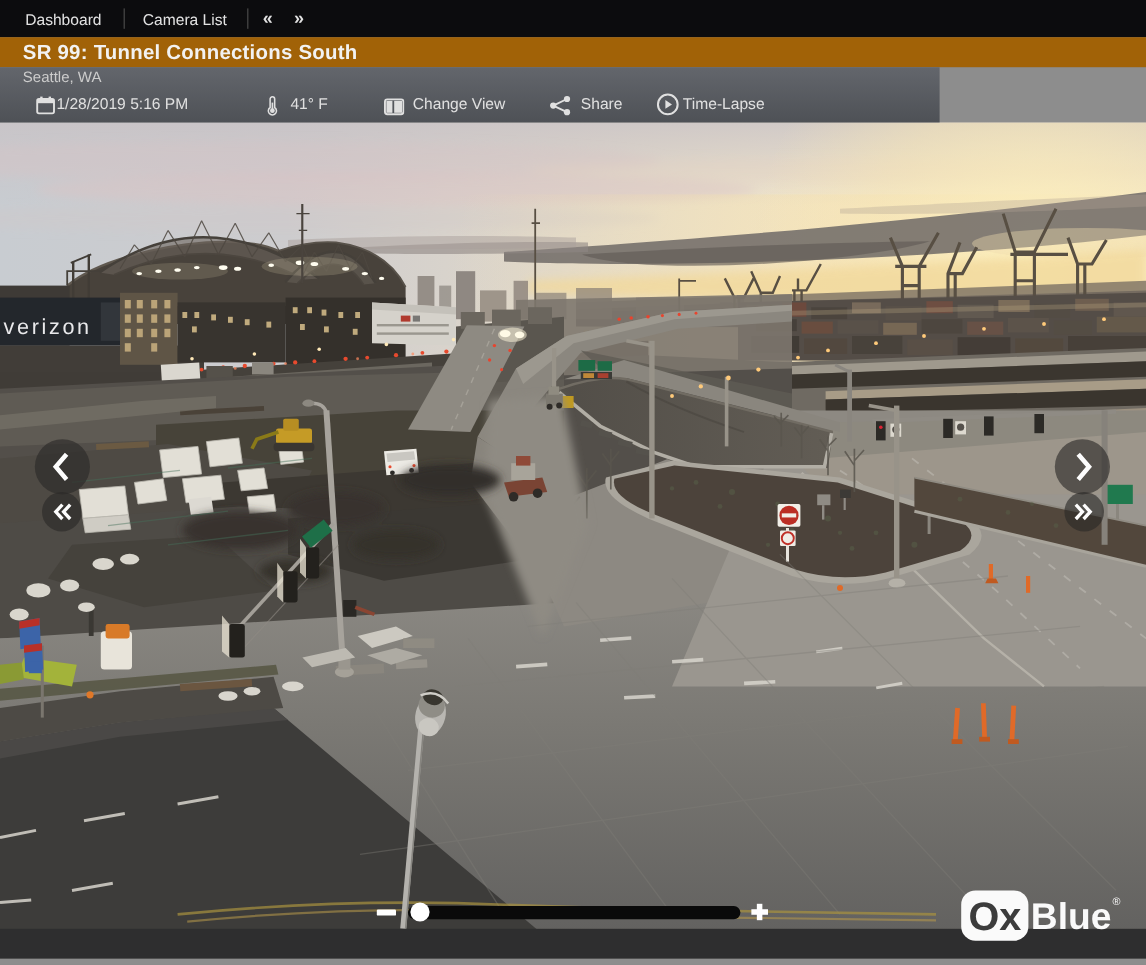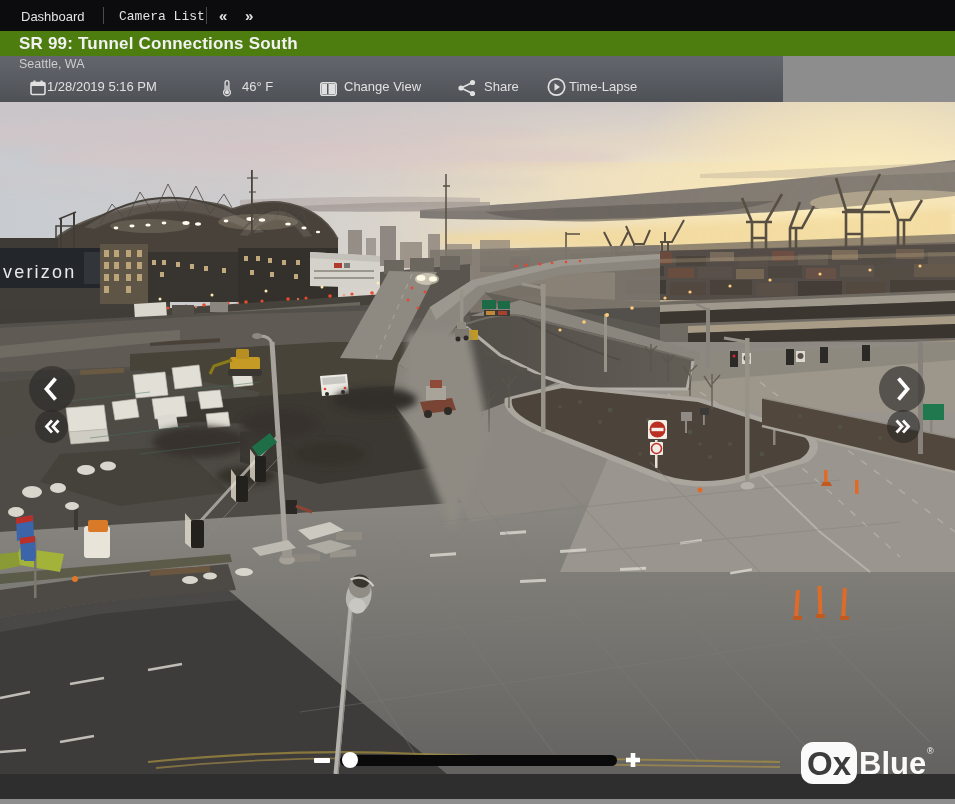--- a/index.html
+++ b/index.html
@@ -1,21 +1,21 @@
 <!DOCTYPE html>
 <html><head>
 <meta charset="utf-8">
 <style>
 html,body{margin:0;padding:0;background:#8d8d8d;}
 *{box-sizing:border-box;}
 #page{position:relative;width:955px;height:804px;overflow:hidden;font-family:"Liberation Sans",sans-serif;background:#8d8d8d;}
 #navbar{position:absolute;left:0;top:0;width:955px;height:31px;background:#0c0c0e;color:#e2e2e2;font-size:13px;padding-left:31px;}
 #navbar .item{position:absolute;top:9px;}
 #navbar .sep{position:absolute;top:7px;width:1px;height:17px;background:#4a4a4a;}
-#titlebar{position:absolute;left:0;top:31px;width:955px;height:25px;background:#4d7c0f;color:#f2f2f2;}
+#titlebar{position:absolute;left:0;top:31px;width:955px;height:25px;background:#a16207;color:#f2f2f2;}
 #titlebar .t{position:absolute;left:19px;top:3px;font-size:17px;font-weight:bold;letter-spacing:.2px;}
 #graypanel{position:absolute;left:0;top:56px;width:783px;height:46px;background:linear-gradient(to bottom,#63666c,#4e5156);}
 #seattle{position:absolute;left:19px;top:1px;font-size:12.5px;color:#cccccc;}
 .tool{position:absolute;top:21px;height:20px;color:#e0e0e0;font-size:13px;line-height:20px;}
 #photo{position:absolute;left:0;top:102px;width:955px;height:673px;}
 #botbar{position:absolute;left:0;top:774px;width:955px;height:25px;background:#2e2e2f;}
 #botstrip{position:absolute;left:0;top:799px;width:955px;height:5px;background:#8d8d8d;}
 .navcirc{position:absolute;border-radius:50%;background:rgba(42,40,38,0.62);}
 #slider{position:absolute;left:340px;top:755px;width:277px;height:11px;background:#0a0a0a;border-radius:6px;}
 #knob{position:absolute;left:342px;top:752px;width:16px;height:16px;background:#fff;border-radius:50%;}
@@ -645,32 +645,32 @@
           <rect x="855" y="378" width="3.5" height="14"></rect>
           <path d="M823,380 L830,380 L832,384 L821,384 Z" fill="#c05a20"></path>
         </g>
 
   <circle cx="700" cy="388" r="2.5" fill="#e06a28"></circle>
   </svg>
   </div>
   <div id="navbar">
     <span class="item" style="left:21px;">Dashboard</span>
     <span class="sep" style="left:103px;"></span>
-    <span class="item" style="left:119px;font-family:Liberation Mono, monospace;">Camera List</span>
+    <span class="item" style="left:119px;">Camera List</span>
     <span class="sep" style="left:206px;"></span>
     <span class="item" style="left:219px;font-size:15px;font-weight:bold;top:7px;">«</span>
     <span class="item" style="left:245px;font-size:15px;font-weight:bold;top:7px;">»</span>
   </div>
   <div id="titlebar">
       <span class="t">SR 99: Tunnel Connections South</span>
     </div>
   <div id="graypanel">
     <div id="seattle">Seattle, WA</div>
     <span class="tool" style="left:47px;">1/28/2019 5:16 PM</span>
-    <span class="tool" style="left:242px;">46° F</span>
+    <span class="tool" style="left:242px;">41° F</span>
     <span class="tool" style="left:344px;">Change View</span>
     <span class="tool" style="left:484px;">Share</span>
     <span class="tool" style="left:539px;margin-left:30px;">Time-Lapse</span>
     <svg class="tool" style="left:30px;top:22px" width="16" height="16" viewBox="0 0 16 16">
         <rect x="1" y="2.5" width="14" height="12" rx="1.5" fill="none" stroke="#e0e0e0" stroke-width="1.6"></rect>
         <rect x="1" y="2.5" width="14" height="3.5" fill="#e0e0e0"></rect>
         <rect x="3.5" y="0.5" width="2" height="3" fill="#e0e0e0"></rect>
         <rect x="10.5" y="0.5" width="2" height="3" fill="#e0e0e0"></rect>
       </svg>
     <svg class="tool" style="left:222px;top:22px" width="10" height="17" viewBox="0 0 10 17">

